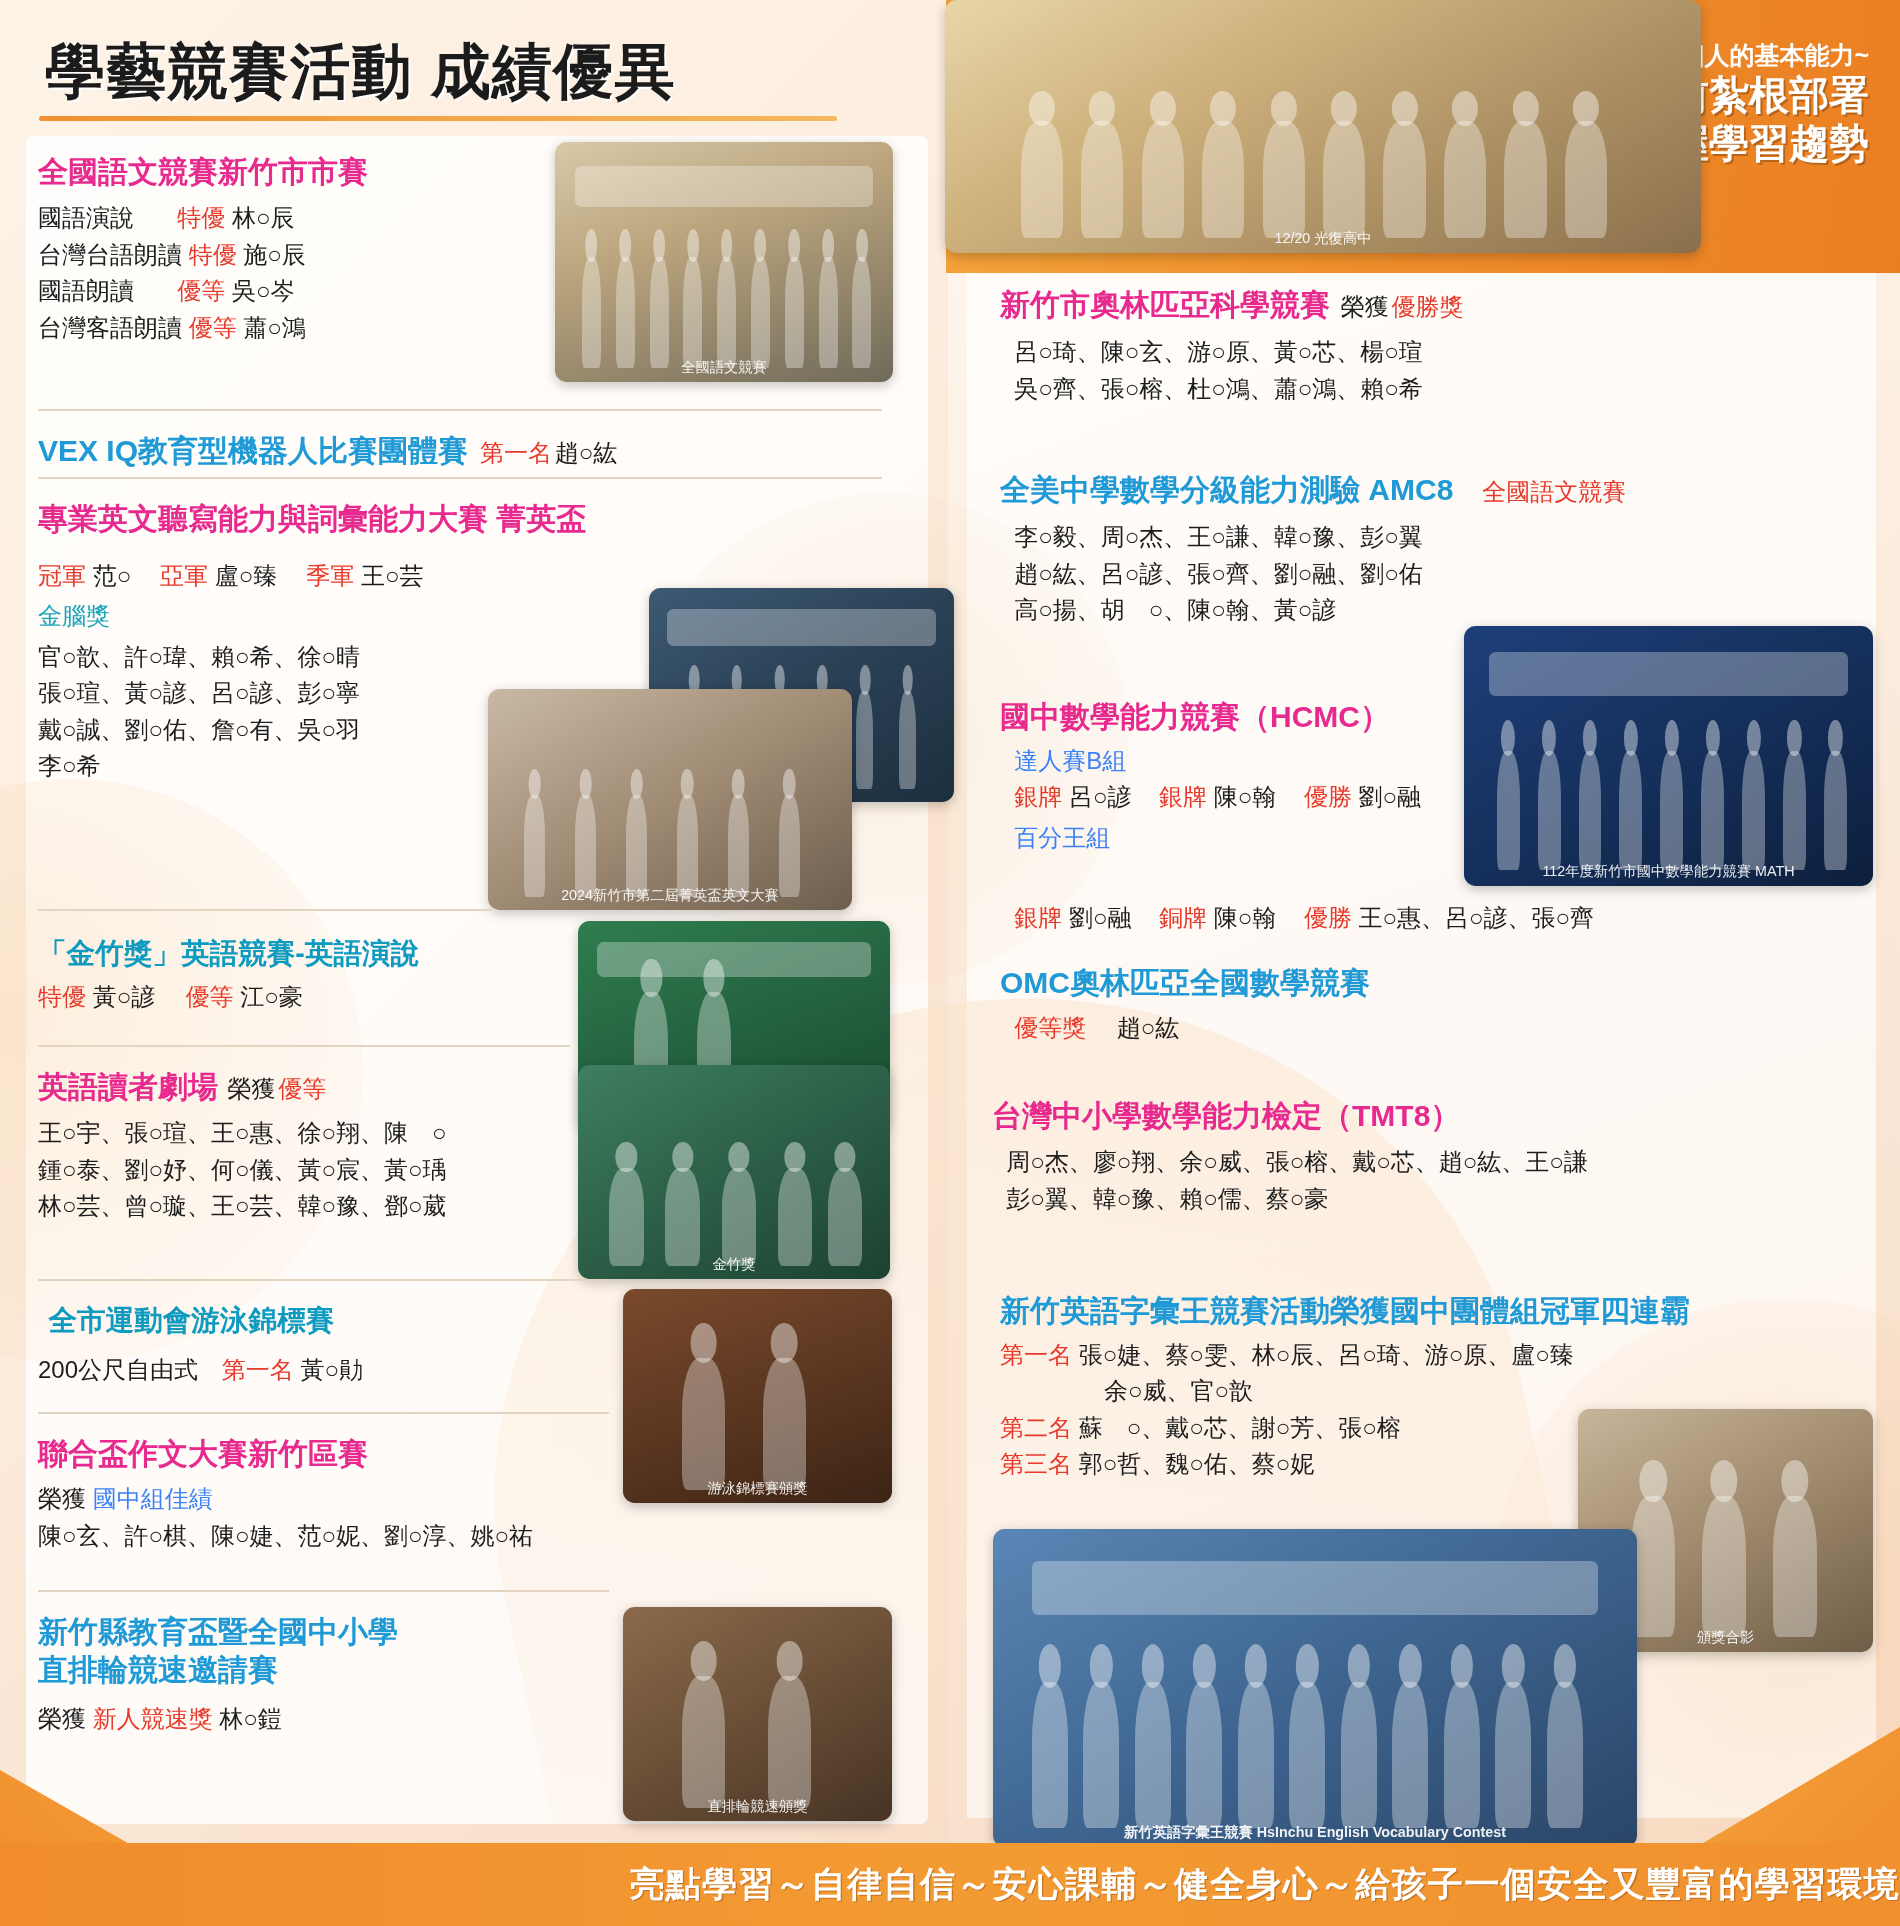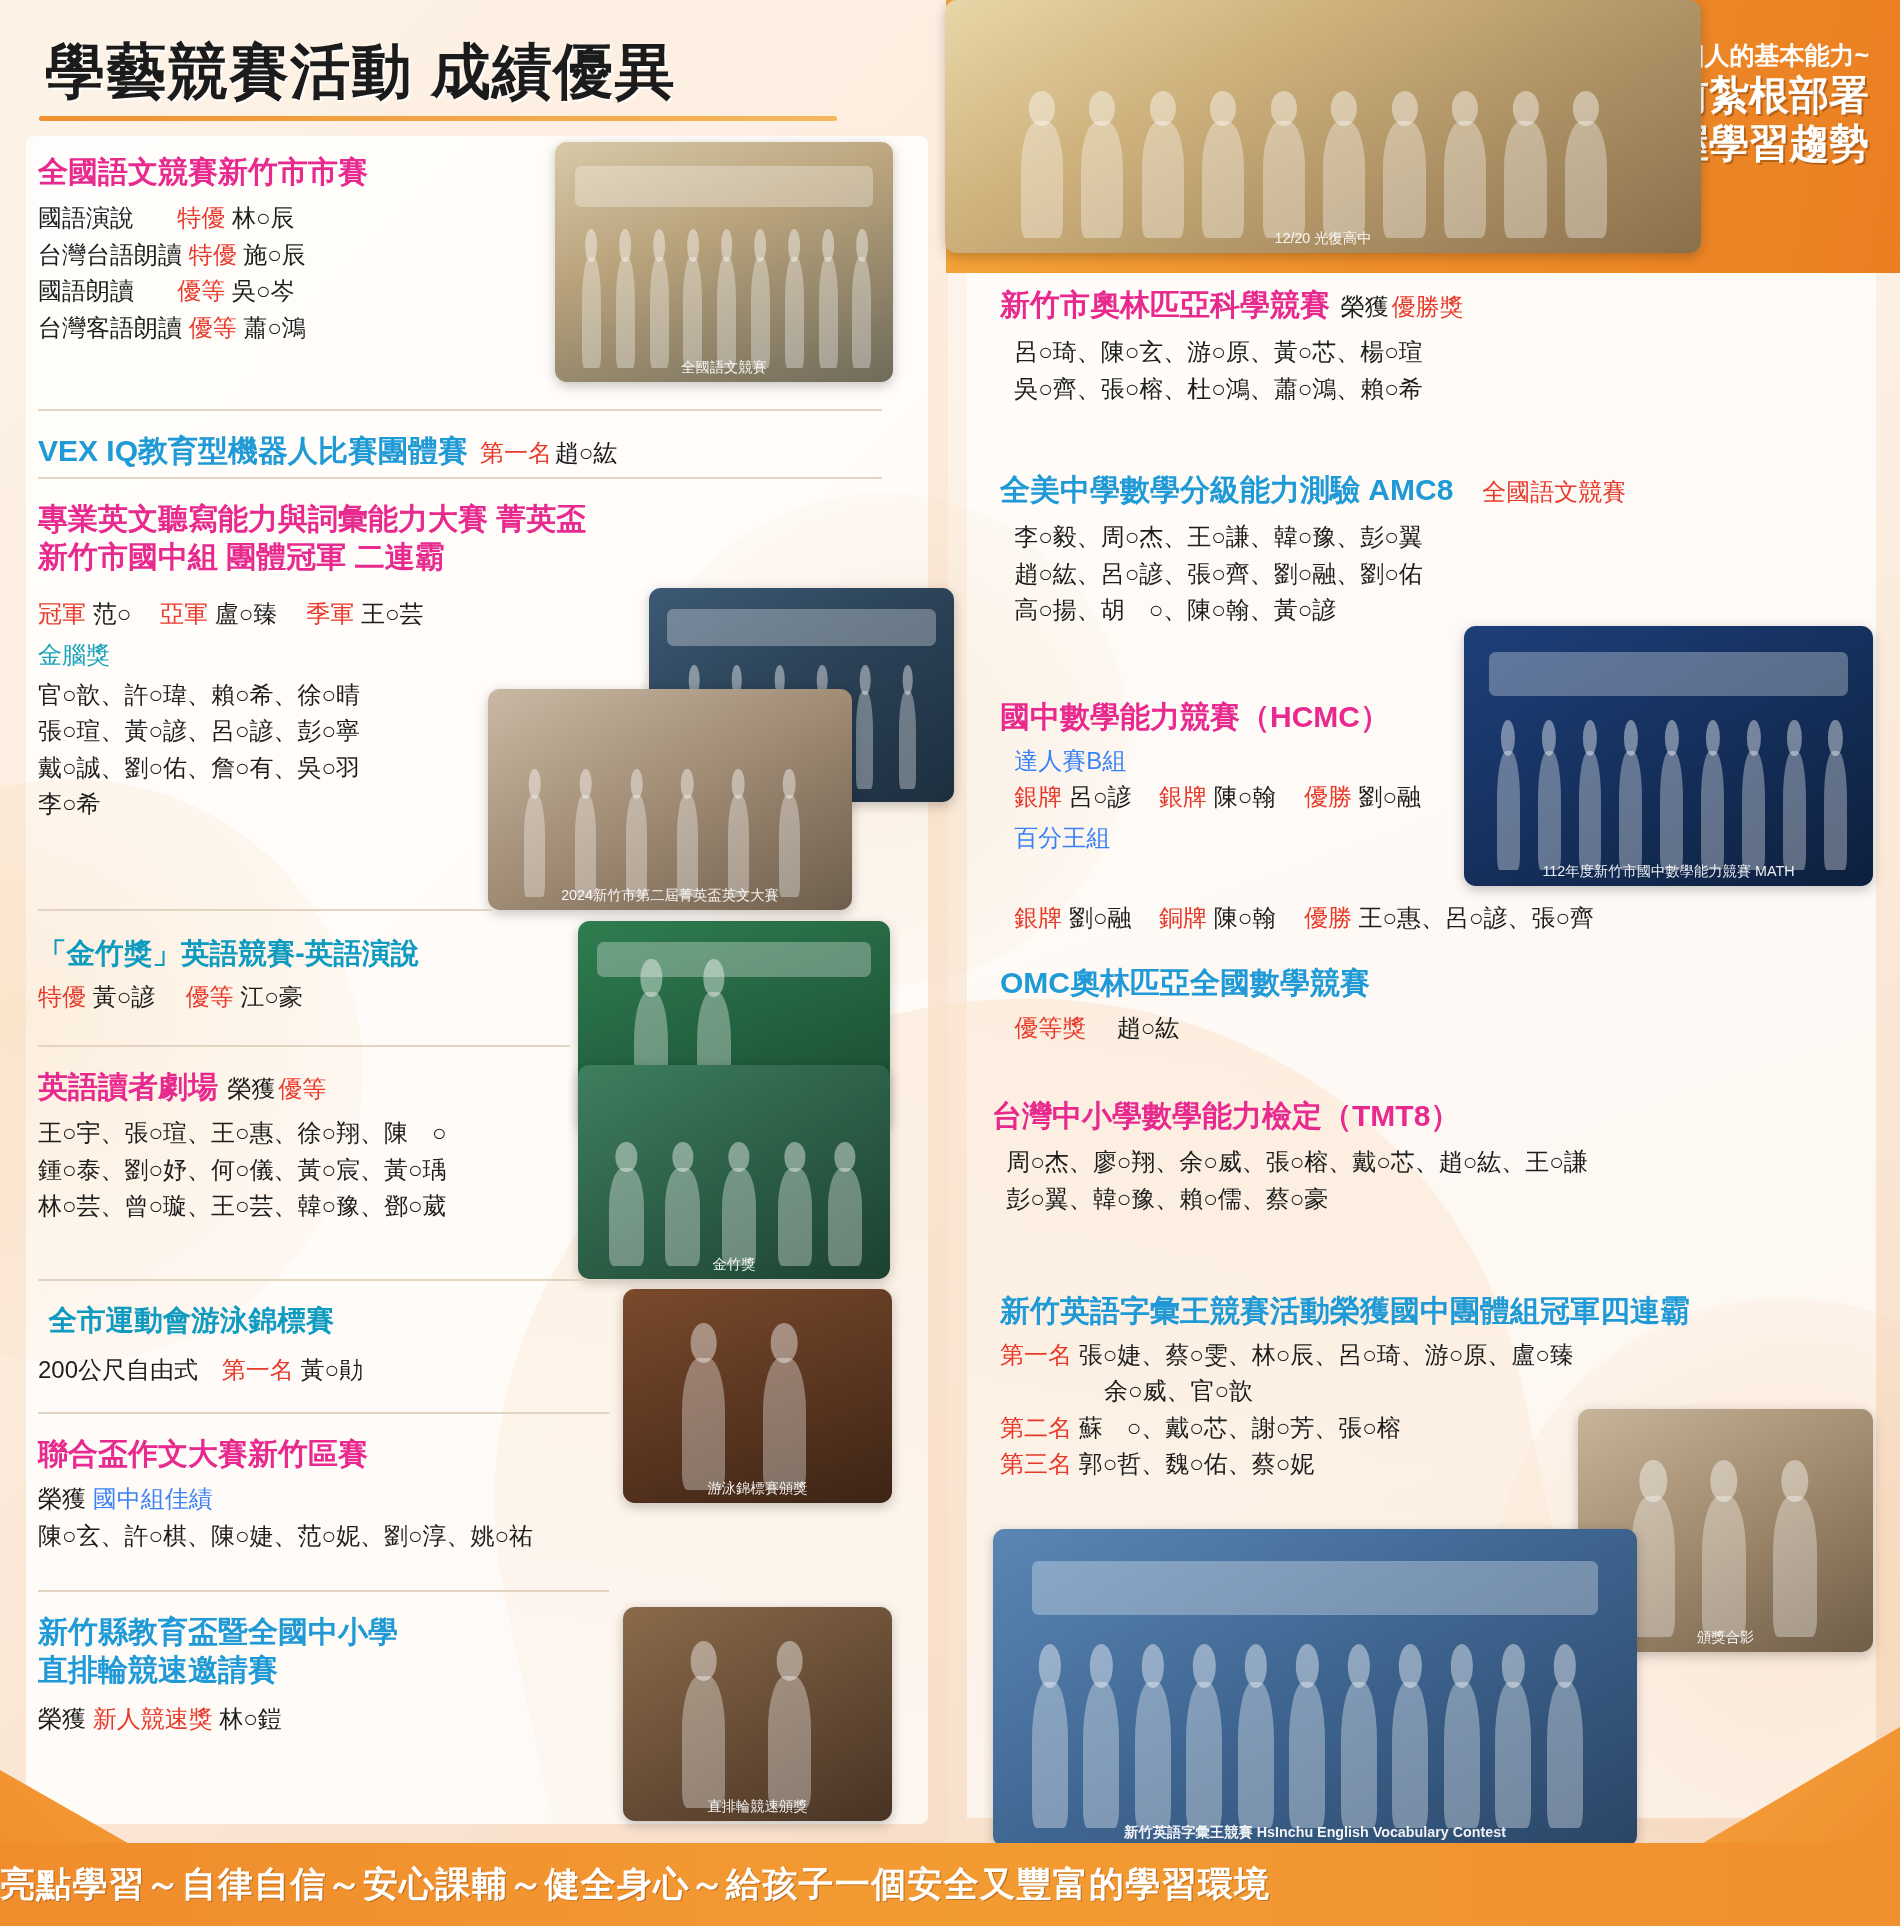--- a/index.html
+++ b/index.html
@@ -192,21 +192,21 @@
   }
 
   
   .bottom-bar {
     position: absolute;
     left: 0; bottom: 0;
     width: 1900px; height: 83px;
     background: linear-gradient(90deg, #f08c2c 0%, #f39b33 50%, #f0902e 100%);
     display: flex;
     align-items: center;
-    justify-content: flex-start;
+    justify-content: flex-end;
   }
   .bottom-bar span {
     color: #ffffff;
     font-size: 35px;
     font-weight: bold;
     letter-spacing: 1.3px;
     text-shadow: 1.3px 1.3px 0 rgba(150,80,15,0.5);
   }
 </style>
 </head>
@@ -401,21 +401,20 @@
   <div>
     <span class="h-blue inline">VEX IQ教育型機器人比賽團體賽</span>
     <span class="body-txt red inline" style="margin-left:9px">第一名</span>
     <span class="body-txt inline">趙○紘</span>
   </div>
 </div>
 <div class="divider" style="left:38px; top:477px; width:844px;"></div>
 
 <div class="sec" style="left:38px; top:500px; width:649px;">
   <div class="h-pink">專業英文聽寫能力與詞彙能力大賽 菁英盃</div>
-  <div class="h-pink">新竹市國中組 團體冠軍 二連霸</div>
   <div class="body-txt" style="margin-top:19.5px;">
     <span class="red">冠軍</span>
     <span>范○</span>
     <span style="display:inline-block;width:15.6px"></span>
     <span class="red">亞軍</span>
     <span>盧○臻</span>
     <span style="display:inline-block;width:15.6px"></span>
     <span class="red">季軍</span>
     <span>王○芸</span>
   </div>

